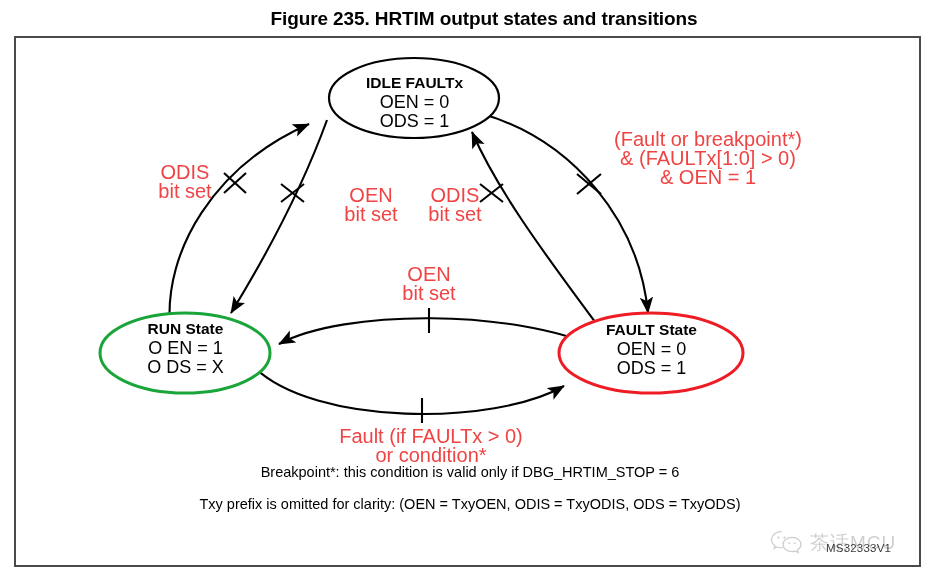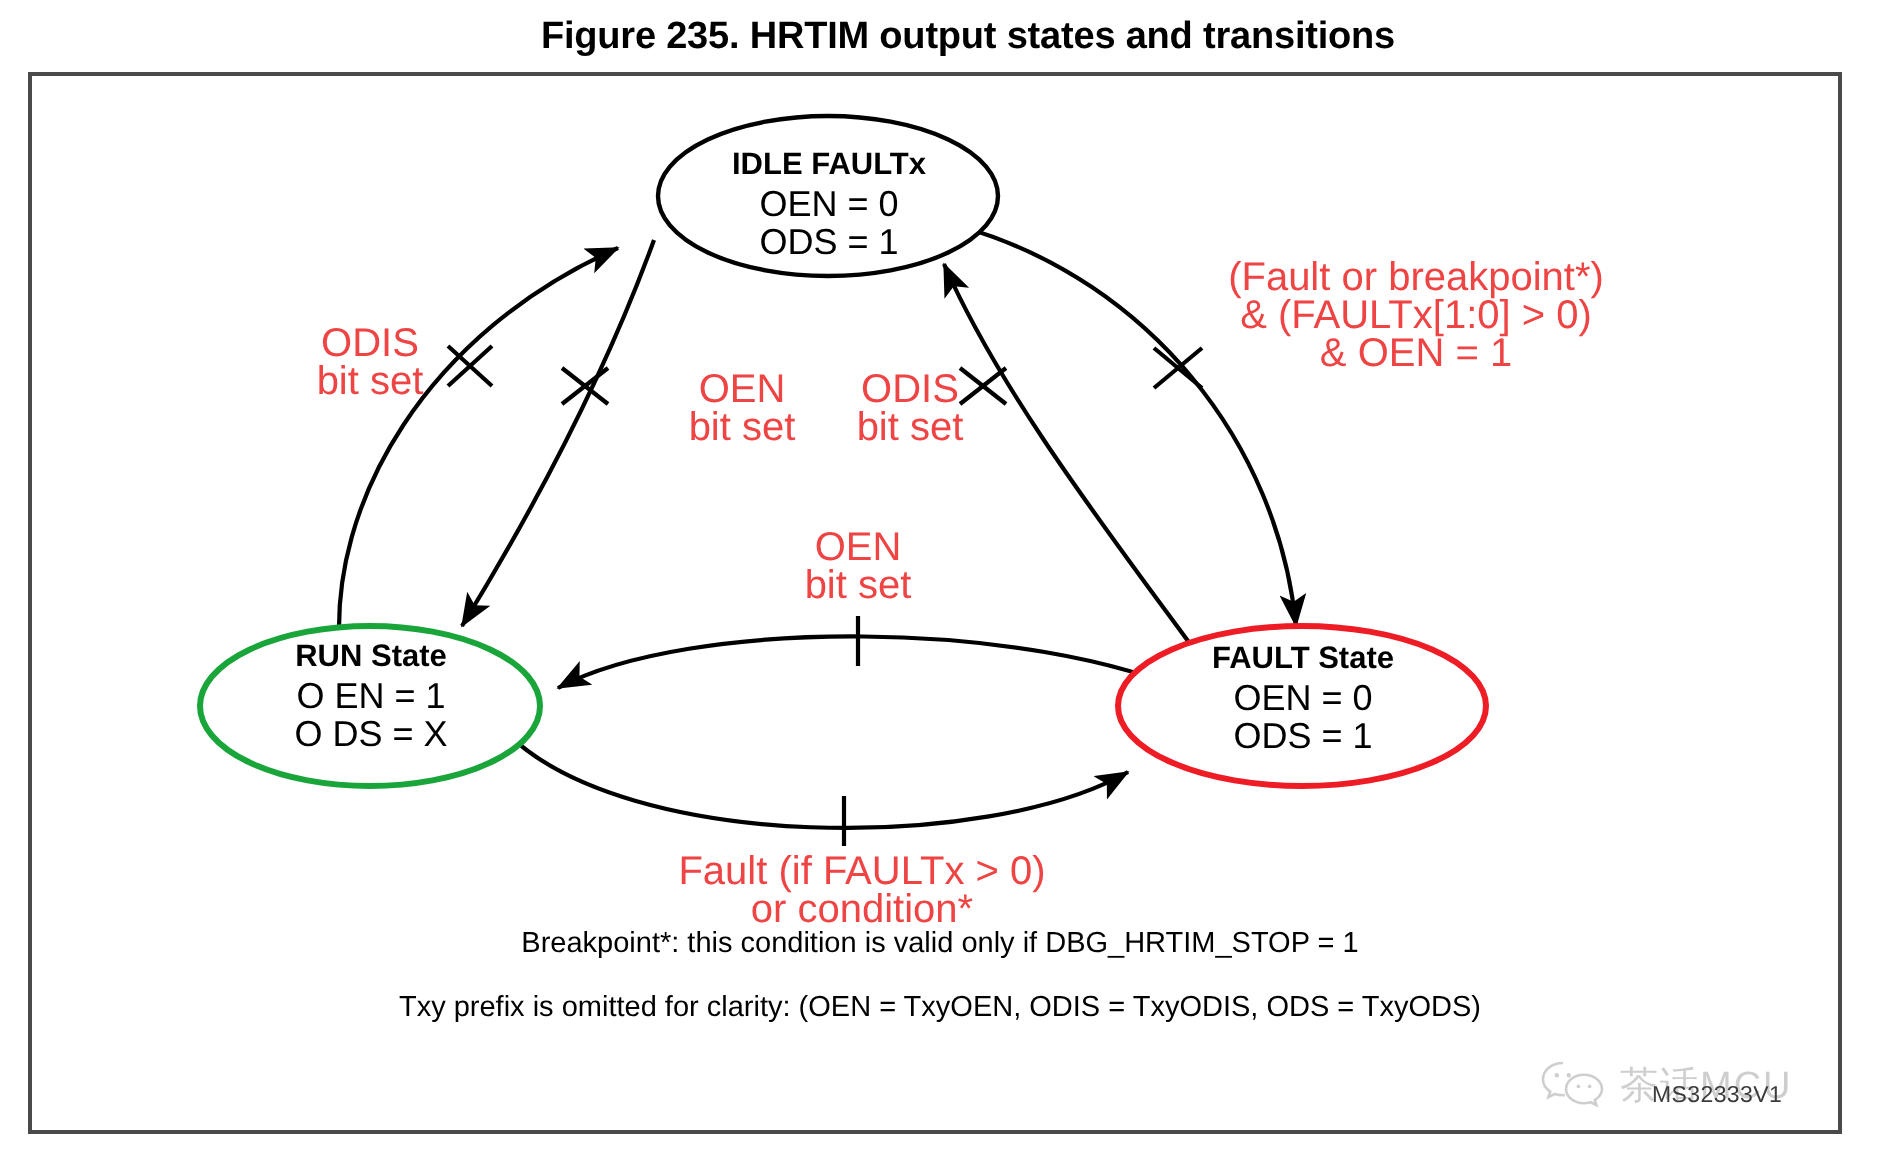--- a/index.html
+++ b/index.html
@@ -204,21 +204,21 @@
   <div class="edge-label" style="left:382px; top:265px; width:94px;">
     <div>OEN</div>
     <div>bit set</div>
   </div>
 
   <div class="edge-label" style="left:316px; top:427px; width:230px;">
     <div>Fault (if FAULTx &gt; 0)</div>
     <div>or condition*</div>
   </div>
 
-  <div class="footnote" style="left:0px; top:462px; width:940px;">Breakpoint*: this condition is valid only if DBG_HRTIM_STOP = 1</div>
+  <div class="footnote" style="left:0px; top:462px; width:940px;">Breakpoint*: this condition is valid only if DBG_HRTIM_STOP = 6</div>
 
   <div class="footnote" style="left:0px; top:494px; width:940px;">Txy prefix is omitted for clarity: (OEN = TxyOEN, ODIS = TxyODIS, ODS = TxyODS)</div>
 
   <div id="watermark">
     <svg width="34" height="26" viewBox="0 0 34 26">
       <path d="M11.5 1.5C5.8 1.5 1.5 5.2 1.5 9.6c0 2.5 1.4 4.7 3.6 6.2l-0.9 2.8 3.2-1.6c1.2 0.4 2.6 0.6 4.1 0.6 0.3 0 0.6 0 0.9 0" fill="none" stroke="#8d8d8d" stroke-width="1.3"></path>
       <circle cx="8.4" cy="7.6" r="1.1" fill="#8d8d8d"></circle>
       <circle cx="14.4" cy="7.6" r="1.1" fill="#8d8d8d"></circle>
       <path d="M22 7.4c-5 0-9 3.2-9 7.1 0 3.9 4 7.1 9 7.1 1.1 0 2.2-0.2 3.2-0.5l3 1.4-0.8-2.5c2-1.3 3.6-3.3 3.6-5.5 0-3.9-4-7.1-9-7.1z" fill="none" stroke="#8d8d8d" stroke-width="1.3"></path>
       <circle cx="19.2" cy="13.2" r="0.9" fill="#8d8d8d"></circle>

